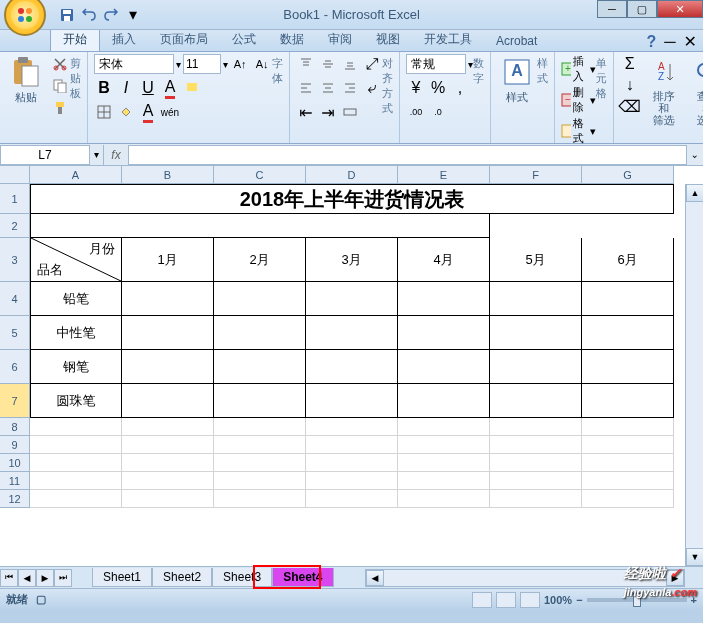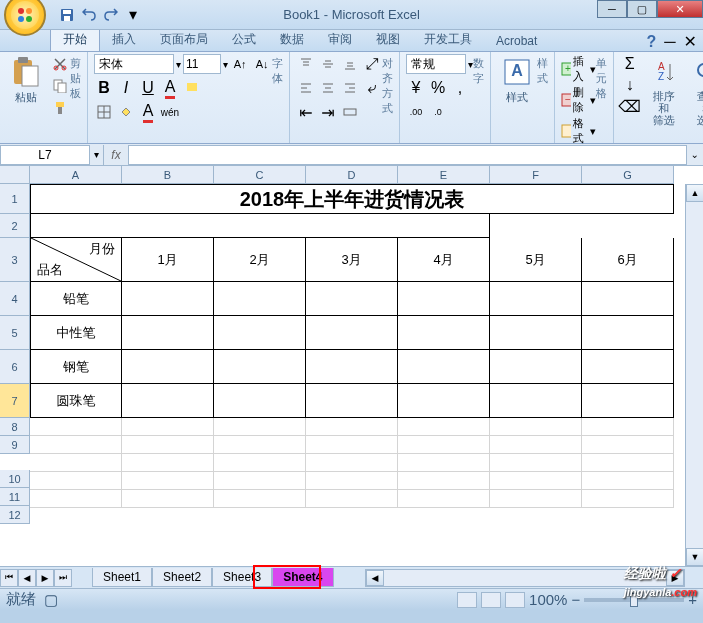--- a/index.html
+++ b/index.html
@@ -75,21 +75,21 @@
 .sheet-nav-btn { width: 18px; height: 18px; border: 1px solid #a0b8d0; background: #e4ecf7; display: flex; align-items: center; justify-content: center; font-size: 9px; cursor: pointer; }
 .sheet-tabs { display: flex; margin-left: 20px; }
 .sheet-tab { padding: 2px 10px; font-size: 12px; background: #e4ecf7; border: 1px solid #a0b8d0; border-top: none; cursor: pointer; position: relative; }
 .sheet-tab.active { background: #d946ef; font-weight: bold; }
 .red-box { position: absolute; border: 2px solid #ff0000; pointer-events: none; }
 .hscroll { position: absolute; right: 18px; height: 18px; width: 320px; background: #e4ecf7; border: 1px solid #a0b8d0; display: flex; }
 .hscroll-btn { width: 18px; height: 16px; background: linear-gradient(#f0f6fc, #d0e0f0); border: 1px solid #a0b8d0; font-size: 9px; display: flex; align-items: center; justify-content: center; cursor: pointer; }
 .hscroll-track { flex: 1; }
 
 
-.status-bar { height: 22px; background: linear-gradient(#d7e6f5, #b8d1e8); display: flex; align-items: center; padding: 0 6px; font-size: 15px; color: #3a5a7a; border-top: 1px solid #a0b8d0; }
+.status-bar { height: 22px; background: linear-gradient(#d7e6f5, #b8d1e8); display: flex; align-items: center; padding: 0 6px; font-size: 11px; color: #3a5a7a; border-top: 1px solid #a0b8d0; font-weight: bold; }
 .status-right { margin-left: auto; display: flex; align-items: center; gap: 4px; }
 .view-btn { width: 20px; height: 16px; border: 1px solid #a0b8d0; background: #e4ecf7; cursor: pointer; }
 .zoom-slider { width: 100px; height: 4px; background: #a0b8d0; position: relative; }
 .zoom-thumb { width: 8px; height: 14px; background: #e4ecf7; border: 1px solid #5a7a9a; position: absolute; left: 46px; top: -5px; }
 
 .watermark { position: absolute; right: 6px; bottom: 24px; font-size: 14px; font-weight: bold; color: #fff; text-shadow: 1px 1px 2px #000; font-style: italic; }
 .watermark .red { color: #ff3030; }
 
 svg { display: block; }
 </style>
@@ -415,21 +415,21 @@
   <div class="row-headers" id="row-headers">
       <div class="row-h" style="height: 30px;">1</div>
       <div class="row-h" style="height: 24px;">2</div>
       <div class="row-h" style="height: 44px;">3</div>
       <div class="row-h" style="height: 34px;">4</div>
       <div class="row-h" style="height: 34px;">5</div>
       <div class="row-h" style="height: 34px;">6</div>
       <div class="row-h sel" style="height: 34px;">7</div>
       <div class="row-h" style="height: 18px;">8</div>
       <div class="row-h" style="height: 18px;">9</div>
-      <div class="row-h" style="height: 18px; margin-top: 16px;">10</div>
+      <div class="row-h" style="height: 18px;">10</div>
       <div class="row-h" style="height: 18px;">11</div>
       <div class="row-h" style="height: 18px;">12</div>
     </div>
   <div class="cells" id="cells">
       <div class="cell-row">
         <div class="cell bordered bl bt title-cell" style="width: 644px; height: 30px;">2018年上半年进货情况表</div>
       </div>
       <div class="cell-row">
         <div class="cell bordered bl" style="width: 460px; height: 24px;"></div>
       </div>

